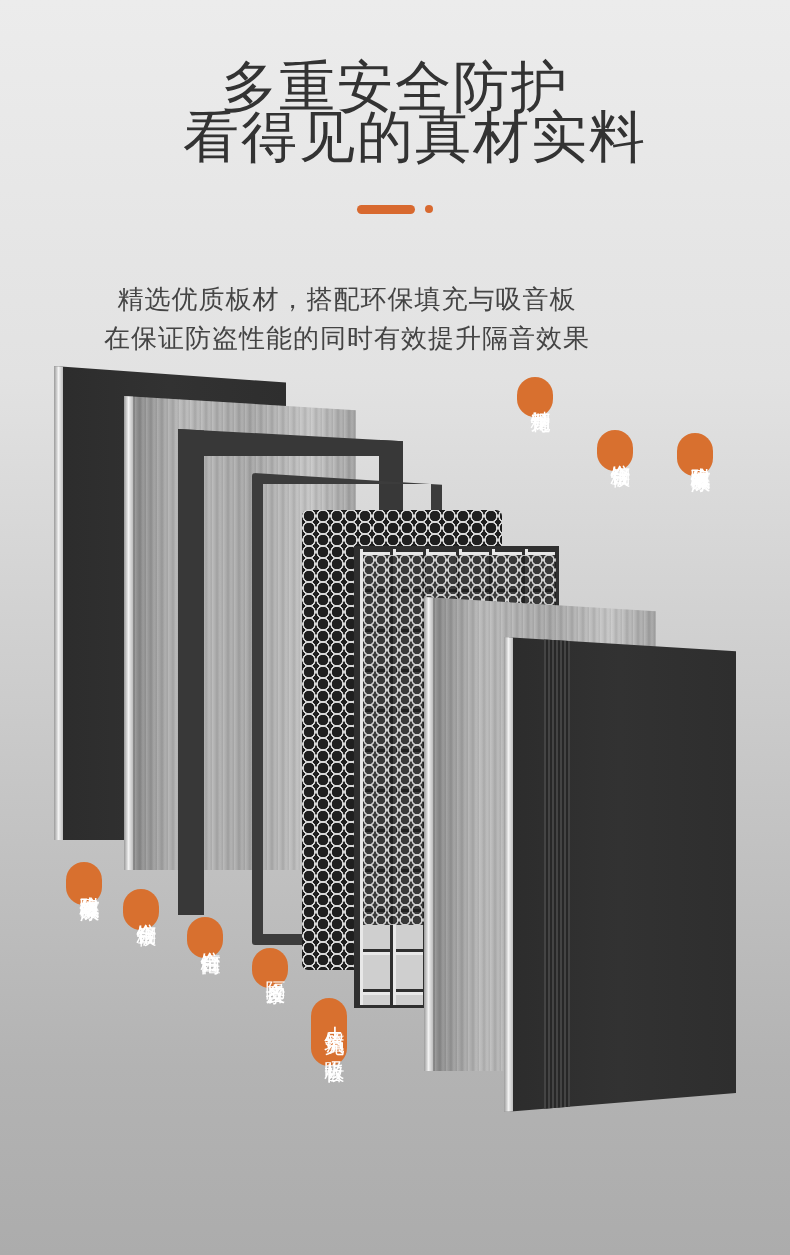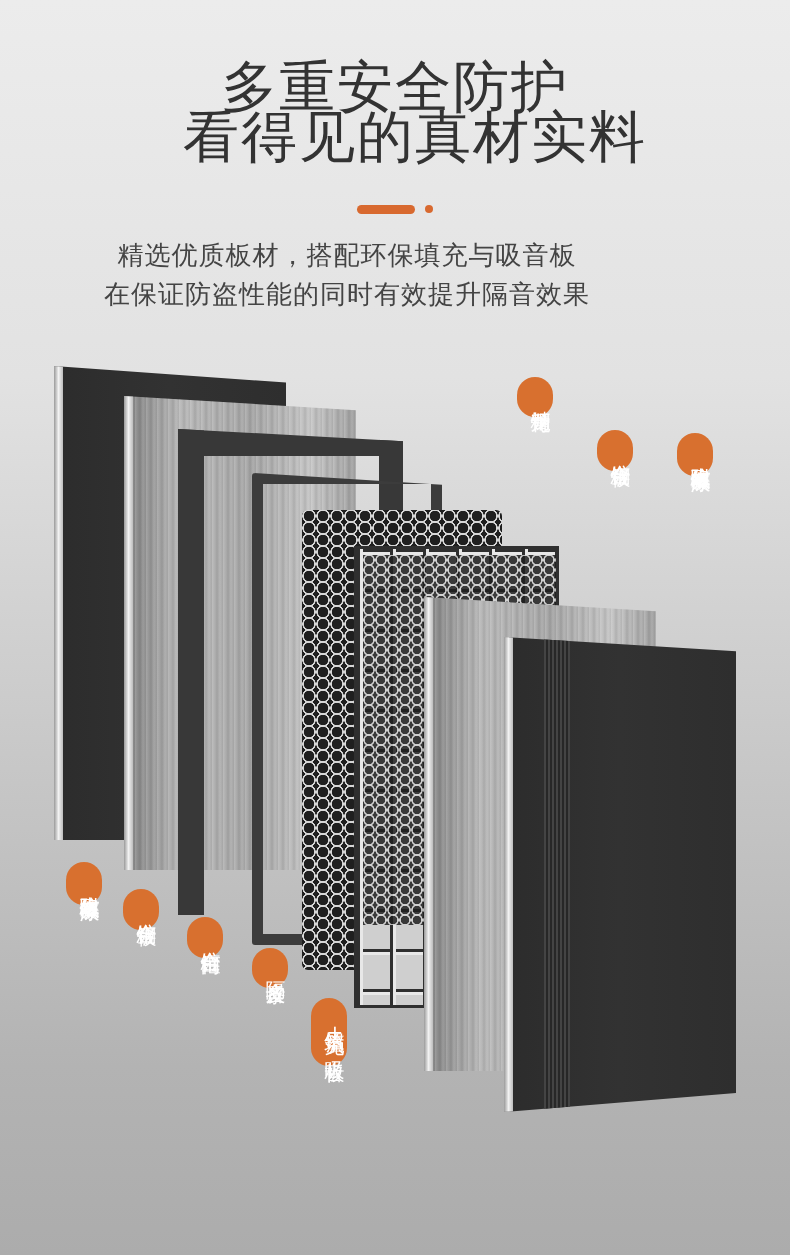--- a/index.html
+++ b/index.html
@@ -19,21 +19,21 @@
   .divider-bar {
     position: absolute; left: 357px; top: 205px; width: 58px; height: 9px;
     border-radius: 5px; background: #d8692f;
   }
   .divider-dot {
     position: absolute; left: 425px; top: 205px; width: 8px; height: 8px;
     border-radius: 50%; background: #d8692f;
   }
   .sub {
     position: absolute; left: 0; width: 694px; text-align: center;
-    color: #444444; font-size: 26px; line-height: 34px; letter-spacing: 1px;
+    color: #444444; font-size: 26px; line-height: 34px; letter-spacing: 1px; margin-top: 44px;
   }
   .sub.l1 { top: 238px; }
   .sub.l2 { top: 277px; }
 
   
   .layer { position: absolute; }
   .dark-panel {
     background: linear-gradient(90deg, #2c2c2c 0%, #323232 50%, #2e2e2e 100%);
   }
   .edge-light {

